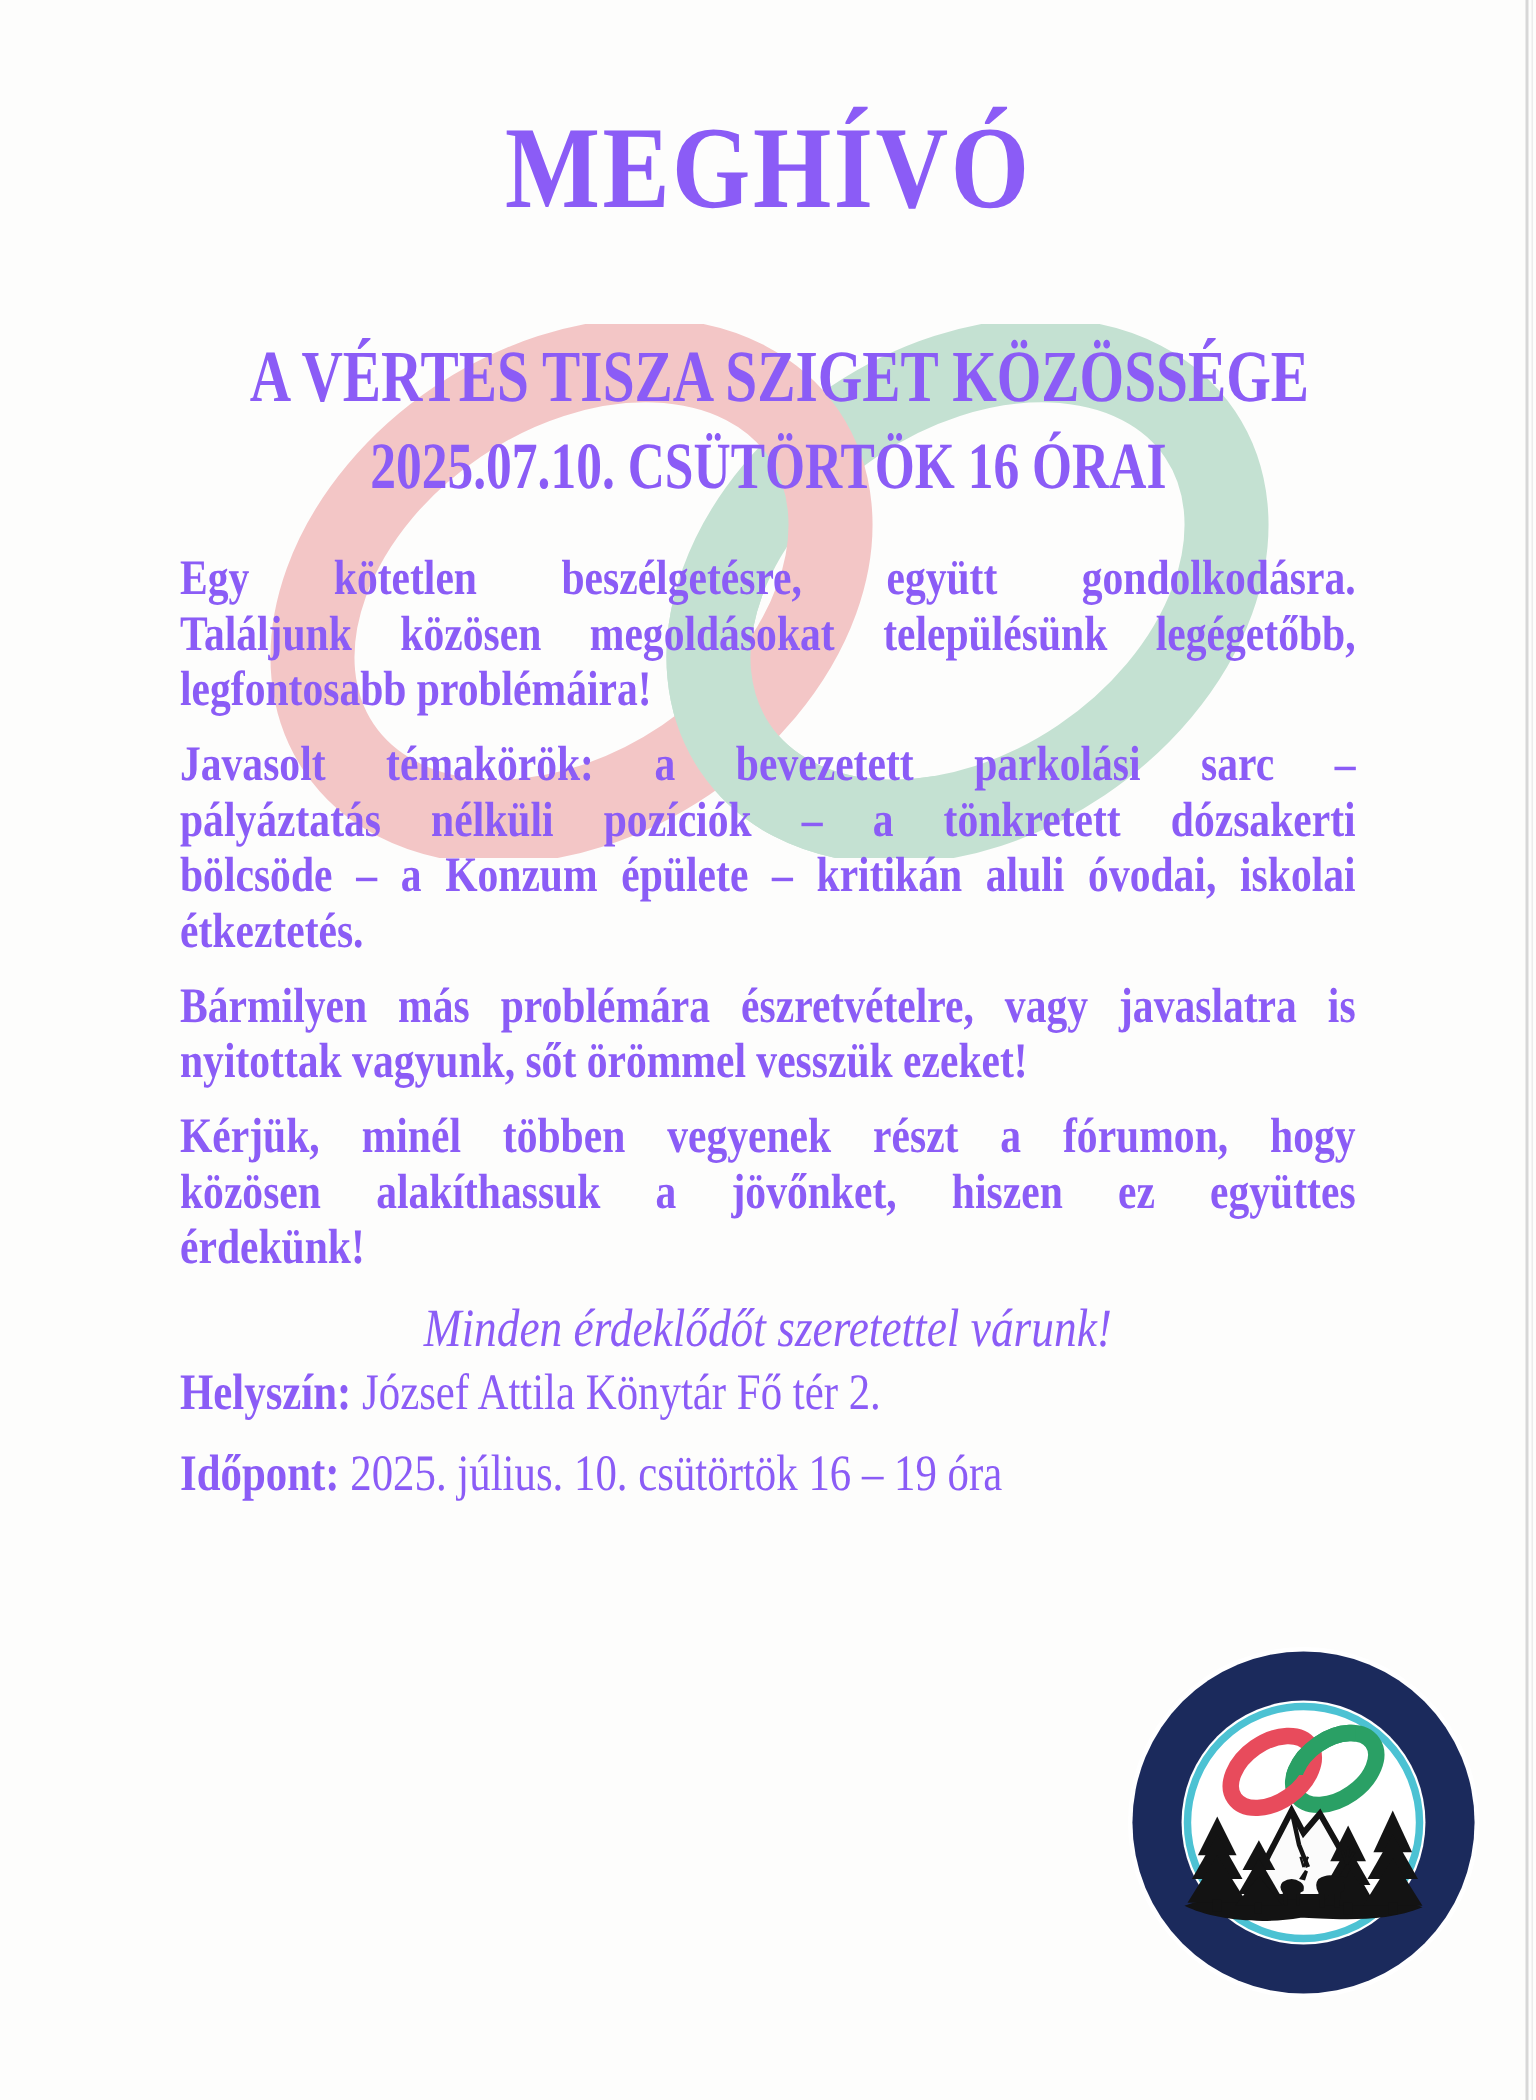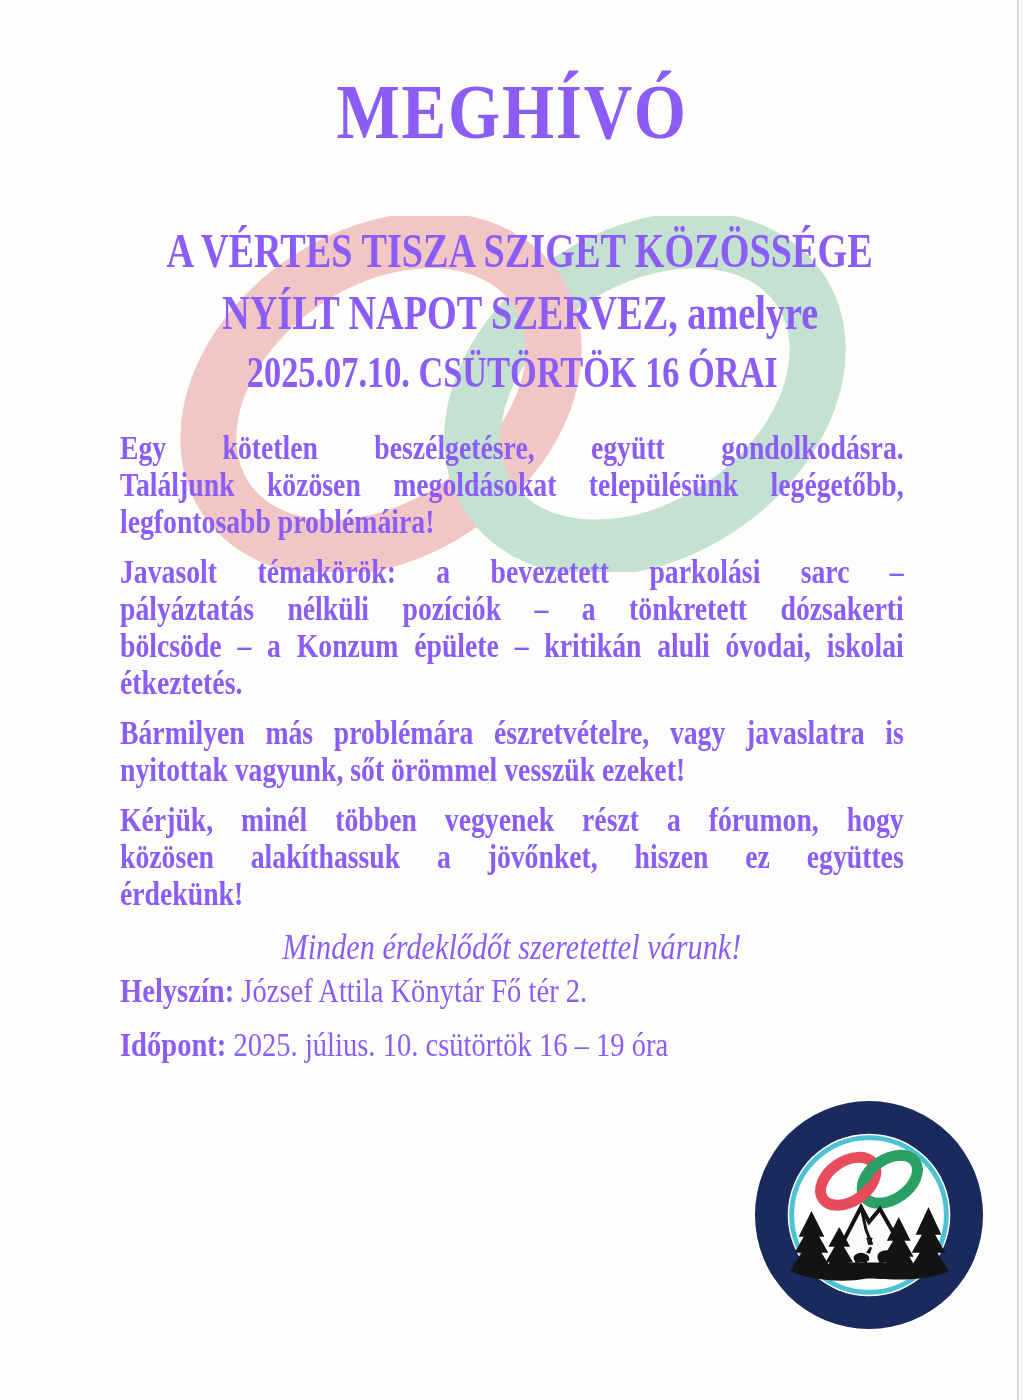--- a/index.html
+++ b/index.html
@@ -72,21 +72,20 @@
   </div>
 
   <div class="content">
 
     <div class="title-wrap">
       <span class="xs">MEGHÍVÓ</span>
     </div>
 
     <div class="headings">
       <div class="hline big"><span class="xs">A VÉRTES TISZA SZIGET KÖZÖSSÉGE</span></div>
-      <div class="hline big"><span class="xs">NYÍLT NAPOT SZERVEZ, amelyre</span></div>
       <div class="hline date"><span class="xs">2025.07.10. CSÜTÖRTÖK 16 ÓRAI</span></div>
     </div>
 
     <div class="body-block">
 
       <div class="para">
         <div class="jline">Egy kötetlen beszélgetésre, együtt gondolkodásra.</div>
         <div class="jline">Találjunk közösen megoldásokat településünk legégetőbb,</div>
         <div class="jline last">legfontosabb problémáira!</div>
       </div>

